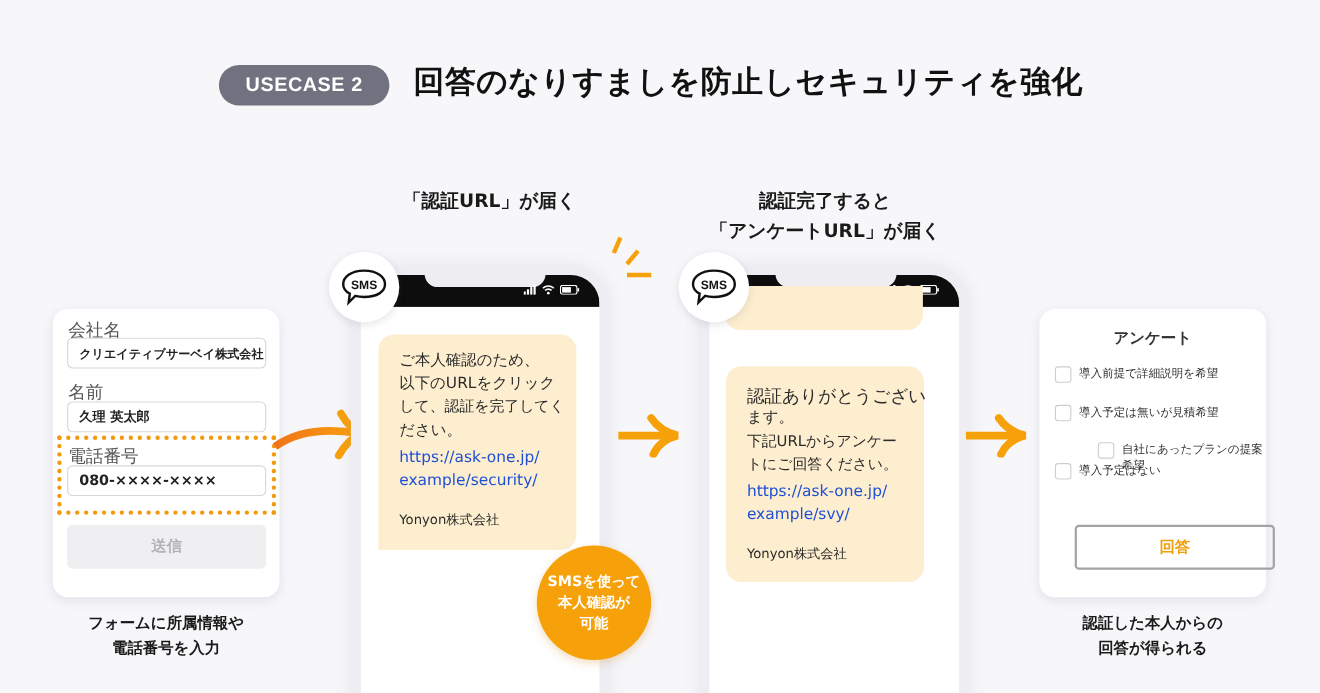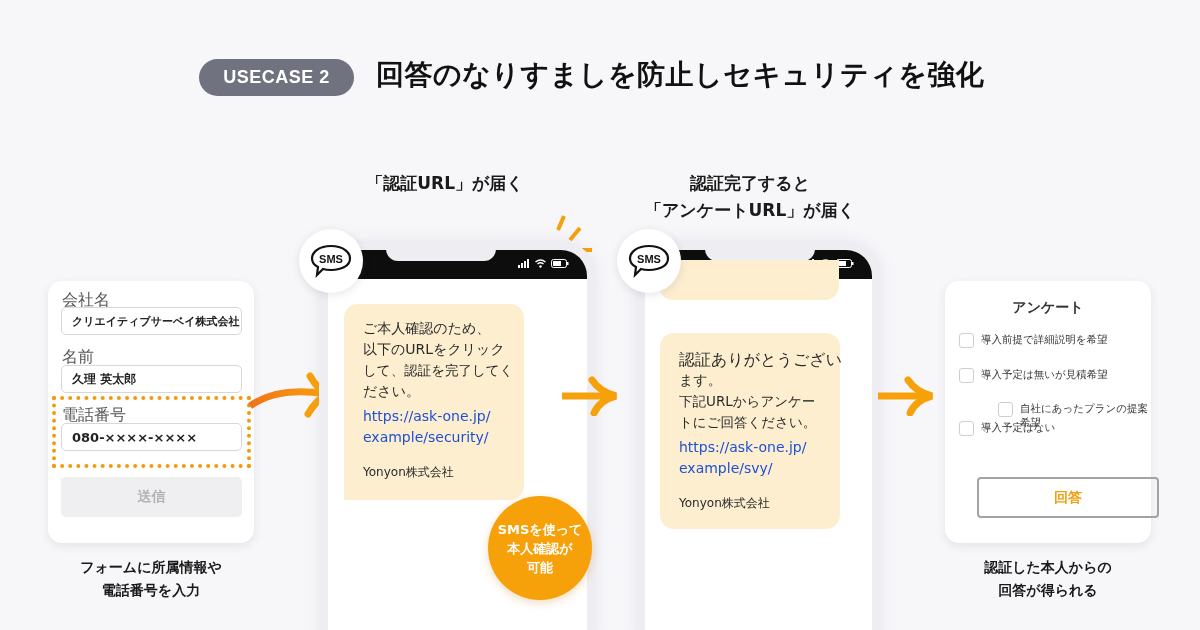--- a/index.html
+++ b/index.html
@@ -140,21 +140,21 @@
 <div class="abs caption" style="left:290px; top:170px; width:310px;">
   <div>「認証URL」が届く</div>
 </div>
 
 <svg class="abs" style="left:556px; top:212px;" width="40" height="45" viewBox="0 0 40 45">
   <line x1="8" y1="4" x2="2" y2="18" stroke="#f7a10a" stroke-width="4"></line>
   <line x1="24" y1="16" x2="14" y2="28" stroke="#f7a10a" stroke-width="4"></line>
   <line x1="14" y1="38" x2="36" y2="38" stroke="#f7a10a" stroke-width="4"></line>
 </svg>
 
-<div class="abs phone" style="left:328px; top:250px; width:259px; height:380px;padding-left:40px;">
+<div class="abs phone" style="left:328px; top:250px; width:217px; height:380px;padding-left:40px;">
   <div class="statusbar">
     <div class="notch" style="left:58px;"></div>
     <div class="sb-icons">
       <svg width="12" height="9" viewBox="0 0 12 9">
           <rect x="0" y="6" width="2" height="3" fill="#fff"></rect>
           <rect x="3" y="4" width="2" height="5" fill="#fff"></rect>
           <rect x="6" y="2" width="2" height="7" fill="#fff"></rect>
           <rect x="9" y="0" width="2" height="9" fill="#fff"></rect>
         </svg>
       <svg width="11" height="9" viewBox="0 0 11 9">

